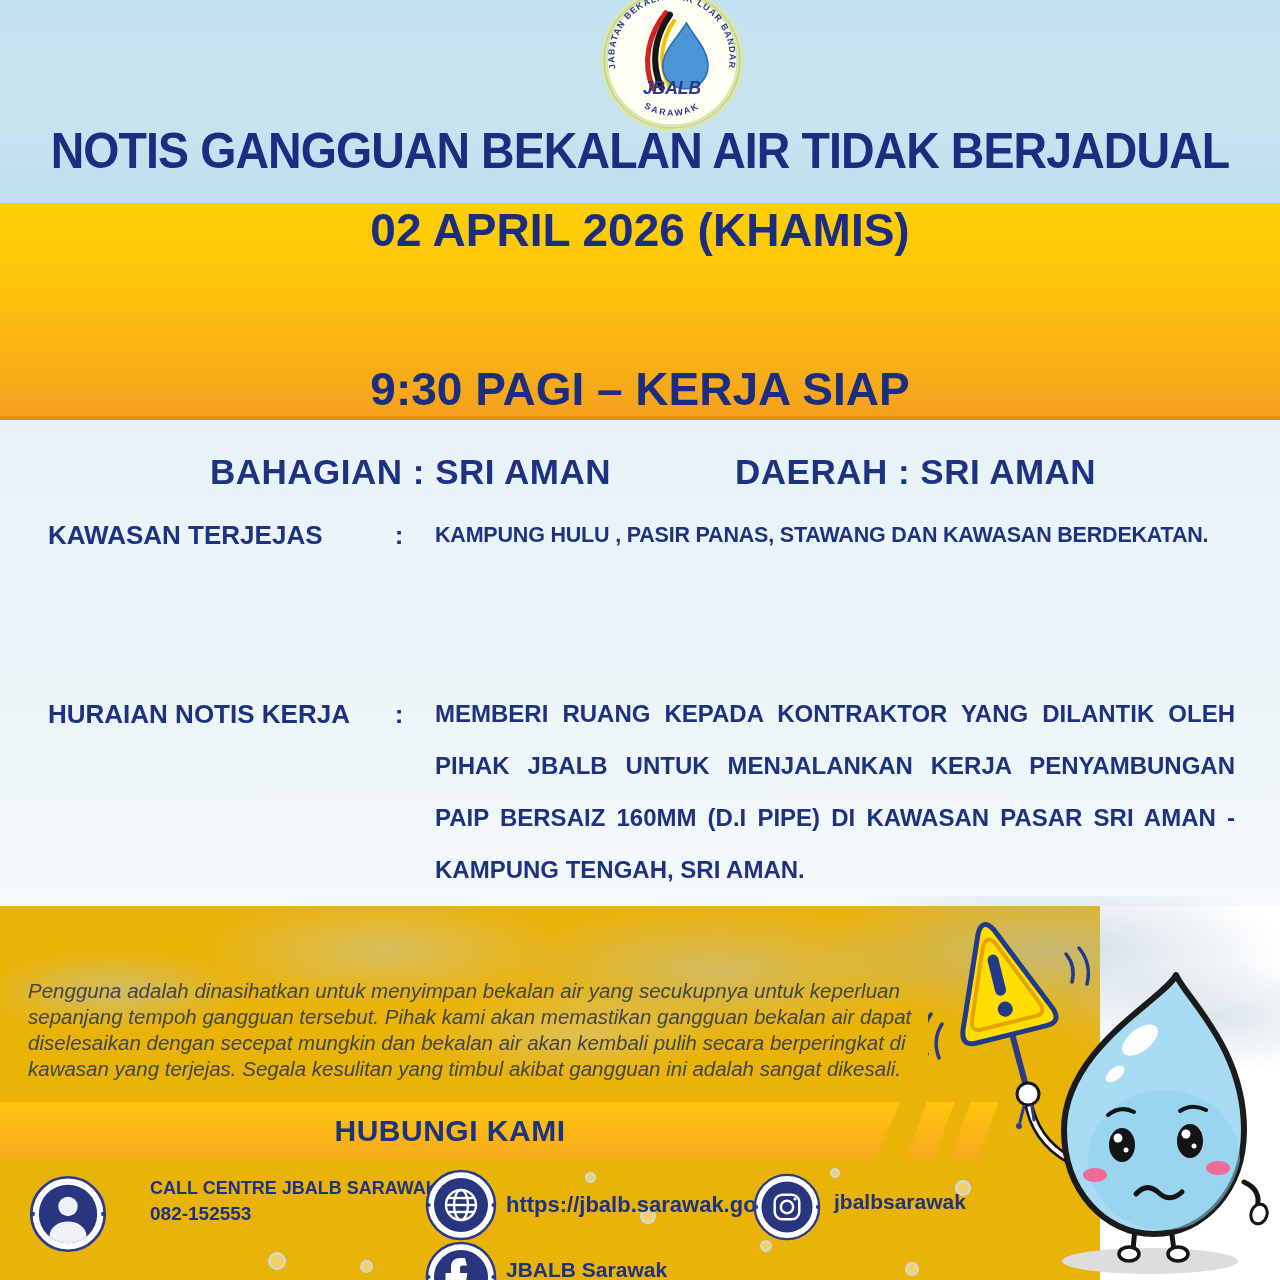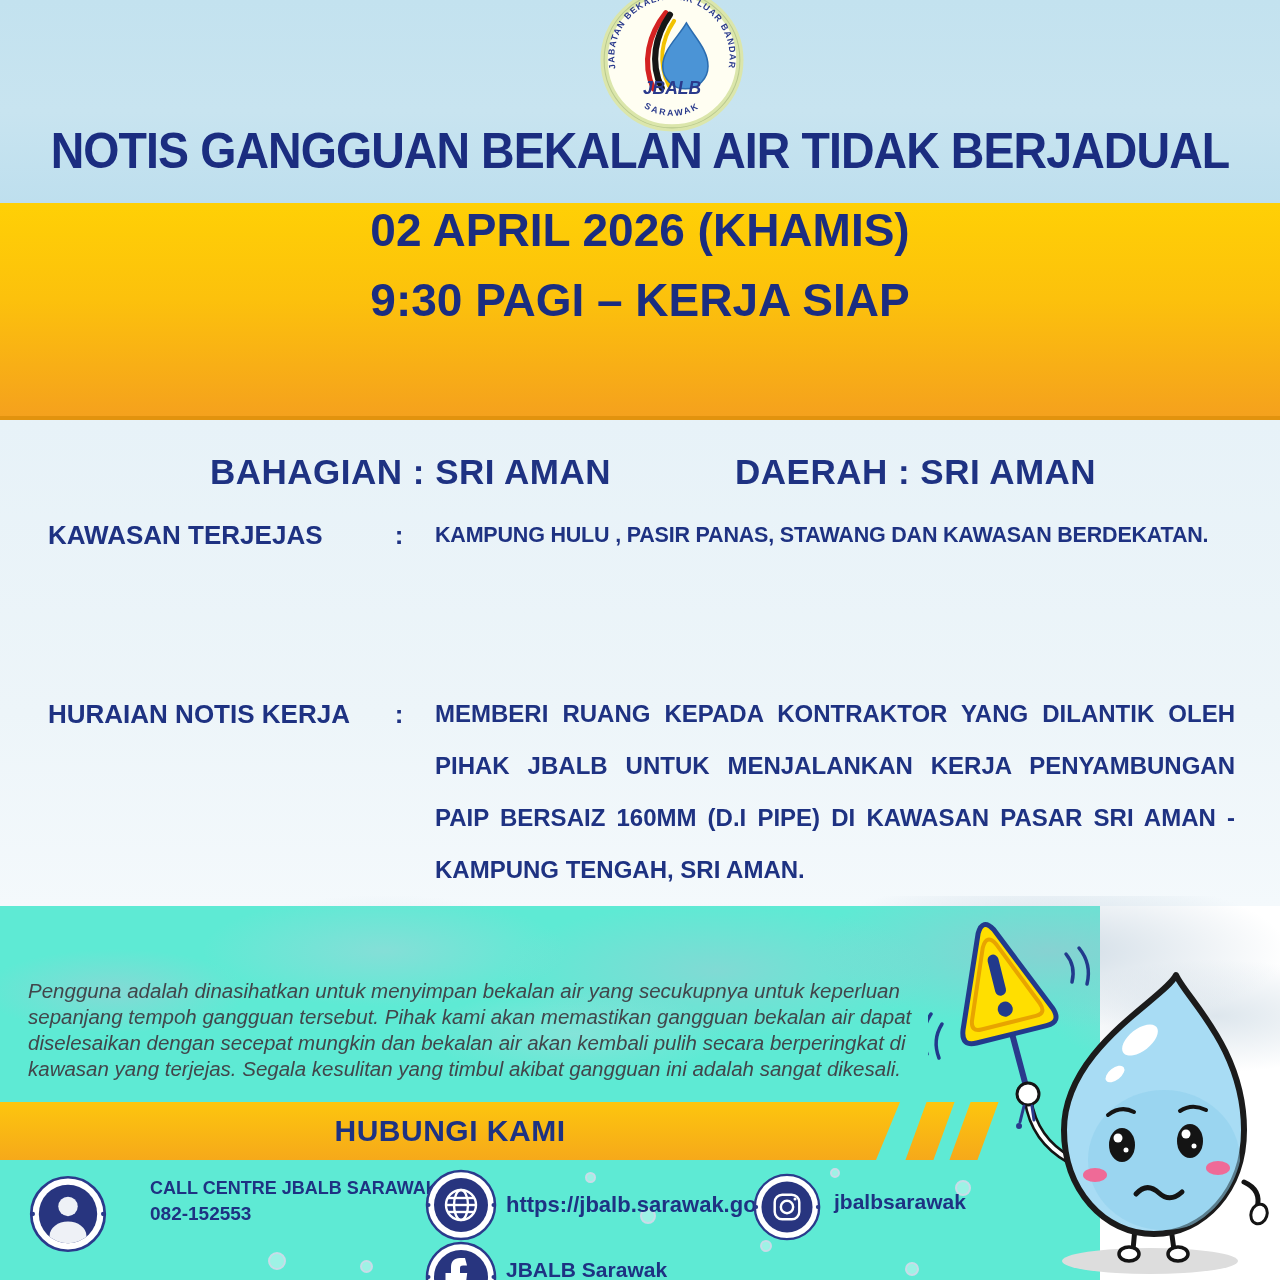--- a/index.html
+++ b/index.html
@@ -12,21 +12,21 @@
   .top-band{position:absolute;left:0;top:0;width:1280px;height:203px;
     background:linear-gradient(180deg,#c3e2ef 0%,#c8e4f0 55%,#bedfee 100%);}
   .logo-wrap{position:absolute;left:600px;top:-12px;width:144px;height:144px;}
   .main-title{position:absolute;left:0;top:122px;width:1280px;text-align:center;
     color:#1b2d80;font-size:50px;font-weight:800;white-space:nowrap;
     letter-spacing:-1px;transform:scaleX(.93);transform-origin:center;}
   
   .date-banner{position:absolute;left:0;top:203px;width:1280px;height:217px;
     background:linear-gradient(180deg,#ffd005 0%,#fcc10c 45%,#f5a11d 100%);
     border-bottom:4px solid #e2930e;box-sizing:border-box;
-    display:flex;flex-direction:column;align-items:center;justify-content:flex-start;gap:16px;}
+    display:flex;flex-direction:column;align-items:center;justify-content:space-between;gap:16px;}
   .date-banner .line{color:#1b2d80;font-size:46px;font-weight:800;letter-spacing:0;white-space:nowrap;}
   
   .content{position:absolute;left:0;top:420px;width:1280px;height:486px;
     background:linear-gradient(180deg,#e7f2f8 0%,#edf5f9 60%,#f4f9fc 100%);}
   .loc-row{position:absolute;left:0;top:32px;width:1280px;height:44px;}
   .loc-item{position:absolute;top:0;color:#1e3282;font-size:35px;font-weight:800;
     letter-spacing:.5px;white-space:nowrap;}
   .loc-bahagian{left:210px;}
   .loc-daerah{left:735px;}
   .detail-row{position:absolute;left:48px;right:30px;display:grid;
@@ -34,21 +34,21 @@
   .row-kawasan{top:100px;}
   .row-huraian{top:268px;}
   .detail-label{color:#1e3282;font-size:26px;font-weight:800;white-space:nowrap;}
   .detail-colon{color:#1e3282;font-size:26px;font-weight:800;text-align:center;}
   .row-kawasan .detail-value{color:#1e3282;font-size:21.5px;font-weight:800;
     letter-spacing:-.2px;white-space:nowrap;padding-top:3px;}
   .row-huraian .detail-label,.row-huraian .detail-colon{line-height:52px;}
   .row-huraian .detail-value{color:#1e3282;font-size:24px;font-weight:800;
     text-align:justify;line-height:52px;width:800px;}
   
-  .footer{position:absolute;left:0;top:906px;width:1100px;height:374px;background:#5eead4;}
+  .footer{position:absolute;left:0;top:906px;width:1100px;height:374px;background:#eab308;}
   .footer .splash{position:absolute;left:0;top:-10px;width:1280px;height:250px;pointer-events:none;
     background:
       radial-gradient(190px 60px at 9% 38%,rgba(178,198,214,.45),transparent 70%),
       radial-gradient(260px 80px at 30% 22%,rgba(190,206,220,.40),transparent 70%),
       radial-gradient(300px 95px at 56% 30%,rgba(176,196,212,.42),transparent 72%),
       radial-gradient(340px 110px at 82% 22%,rgba(168,190,208,.55),transparent 70%),
       radial-gradient(240px 80px at 95% 48%,rgba(180,200,215,.45),transparent 70%),
       radial-gradient(200px 60px at 45% 55%,rgba(205,216,226,.35),transparent 75%);}
   .bubble{position:absolute;border:2px solid #c9dce8;border-radius:50%;background:rgba(255,255,255,.4);}
   .advisory{position:absolute;left:28px;top:72px;width:918px;

